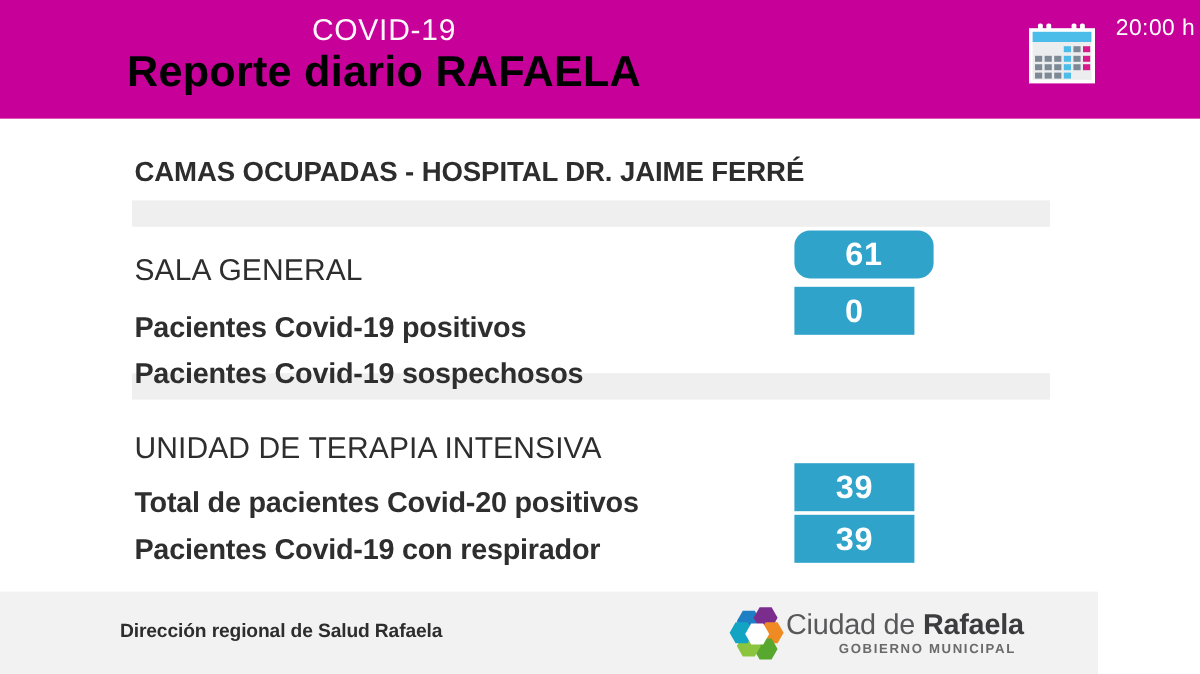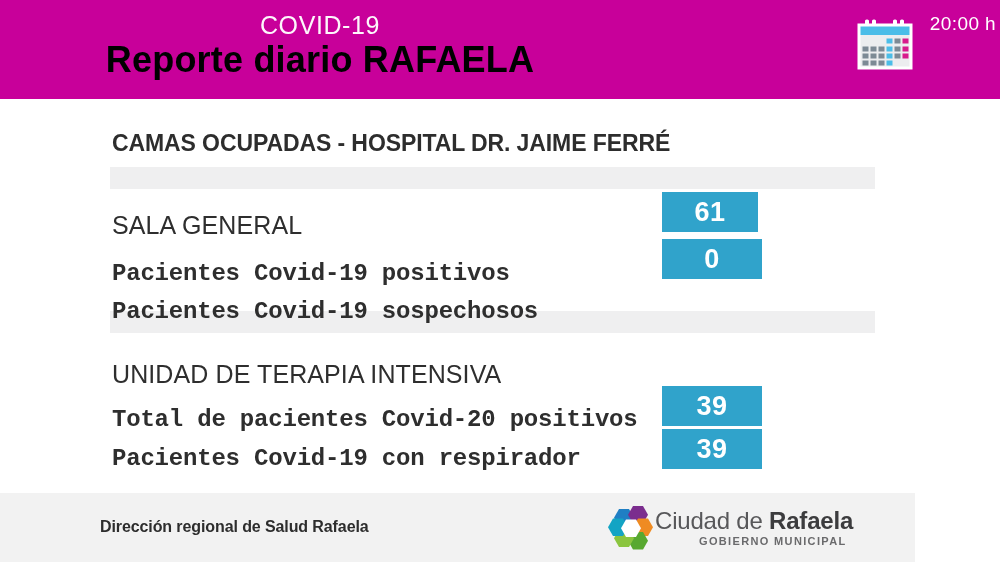--- a/index.html
+++ b/index.html
@@ -54,39 +54,39 @@
 
   .gbar{position:absolute;left:110px;width:765px;height:22px;background:#efeff0;}
   .gbar-a{top:68px;}
   .gbar-b{top:212px;}
 
   .row{position:absolute;left:112px;width:770px;height:auto;}
   .row-label{
     position:absolute;left:0;top:0;white-space:nowrap;color:#2e2e2e;margin-top:16px;
   }
   .row-label.light{font-size:25px;font-weight:300;letter-spacing:.1px;}
-  .row-label.bold{font-size:24px;font-weight:bold;letter-spacing:-.2px;font-family:Liberation Mono, monospace;}
+  .row-label.bold{font-size:24px;font-weight:bold;letter-spacing:-.2px;}
 
   .badge{
     position:absolute;
     background:#30a3cb;color:#ffffff;
     font-size:27px;font-weight:bold;
     display:flex;align-items:center;justify-content:center;
     letter-spacing:.5px;
   }
 
   
   .r1{top:96px;}   
   .r2{top:145px;}  
   .r3{top:183px;}  
   .r4{top:245px;}  
   .r5{top:291px;}  
   .r6{top:330px;}  
 
-  .b1{left:662px;top:93px;width:96px;height:40px;}
+  .b1{left:662px;top:93px;width:116px;height:40px;border-radius:13px;}
   .b2{left:662px;top:140px;width:100px;height:40px;}
   .b5{left:662px;top:287px;width:100px;height:40px;}
   .b6{left:662px;top:330px;width:100px;height:40px;}
 
   
   .footer{
     position:absolute;left:0;top:493px;width:915px;height:69px;
     background:#f2f2f2;
   }
   .footer-text{

